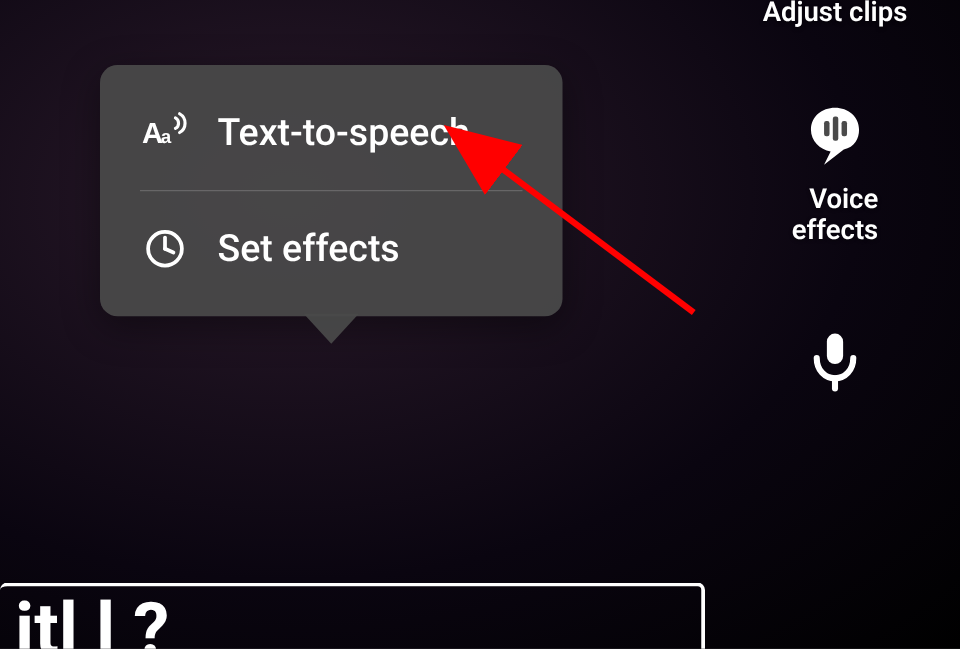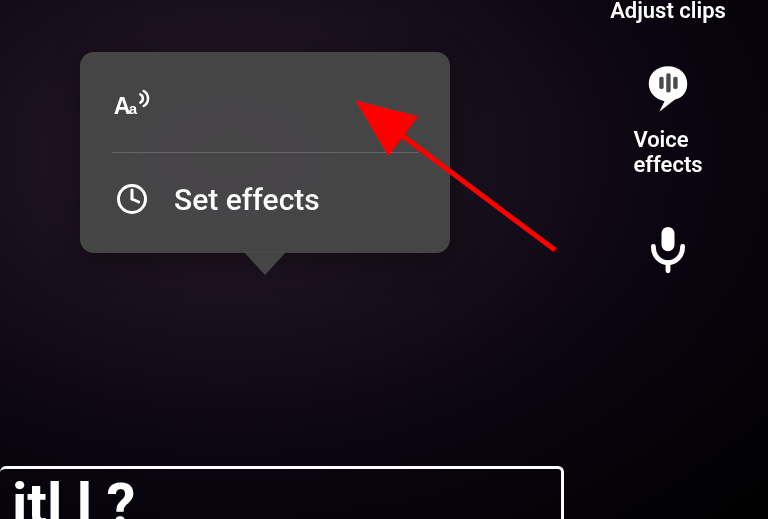--- a/index.html
+++ b/index.html
@@ -16,20 +16,21 @@
 
   
   .right-rail {
     position: absolute;
     right: 30px;
     top: 0;
     width: 140px;
     display: flex;
     flex-direction: column;
     align-items: center;
+    gap: 20px;
   }
 
   .rail-label-top {
     font-size: 22px;
     font-weight: 600;
     margin-top: -2px;
     text-align: center;
     text-shadow: 0 1px 3px rgba(0,0,0,0.5);
   }
 
@@ -46,21 +47,21 @@
     height: 56px;
     display: flex;
     align-items: center;
     justify-content: center;
   }
 
   .rail-item .rail-text {
     font-size: 22px;
     font-weight: 600;
     margin-top: 10px;
-    text-align: left;
+    text-align: right;
     line-height: 1.15;
     text-shadow: 0 1px 3px rgba(0,0,0,0.5);
   }
 
   
   .popover {
     position: absolute;
     left: 80px;
     top: 52px;
     width: 370px;
@@ -181,20 +182,21 @@
 <div class="popover">
   <div class="menu-item">
     <span class="menu-icon">
       <svg viewBox="0 0 48 48" width="40" height="40">
         <text x="2" y="34" font-size="28" font-weight="700" fill="#fff" font-family="sans-serif">A</text>
         <text x="20" y="34" font-size="18" font-weight="700" fill="#fff" font-family="sans-serif">a</text>
         <path d="M34 10 C38 12 38 18 34 20" stroke="#fff" stroke-width="3" fill="none" stroke-linecap="round"></path>
         <path d="M38 6 C45 10 45 20 38 24" stroke="#fff" stroke-width="3" fill="none" stroke-linecap="round"></path>
       </svg>
     </span>
+    <span class="menu-label">Text-to-speech</span>
   </div>
 
   <div class="menu-item">
     <span class="menu-icon">
       <svg viewBox="0 0 48 48" width="36" height="36">
         <circle cx="24" cy="24" r="18" stroke="#fff" stroke-width="4" fill="none"></circle>
         <line x1="24" y1="24" x2="24" y2="12" stroke="#fff" stroke-width="4" stroke-linecap="round"></line>
         <line x1="24" y1="24" x2="33" y2="28" stroke="#fff" stroke-width="4" stroke-linecap="round"></line>
       </svg>
     </span>

